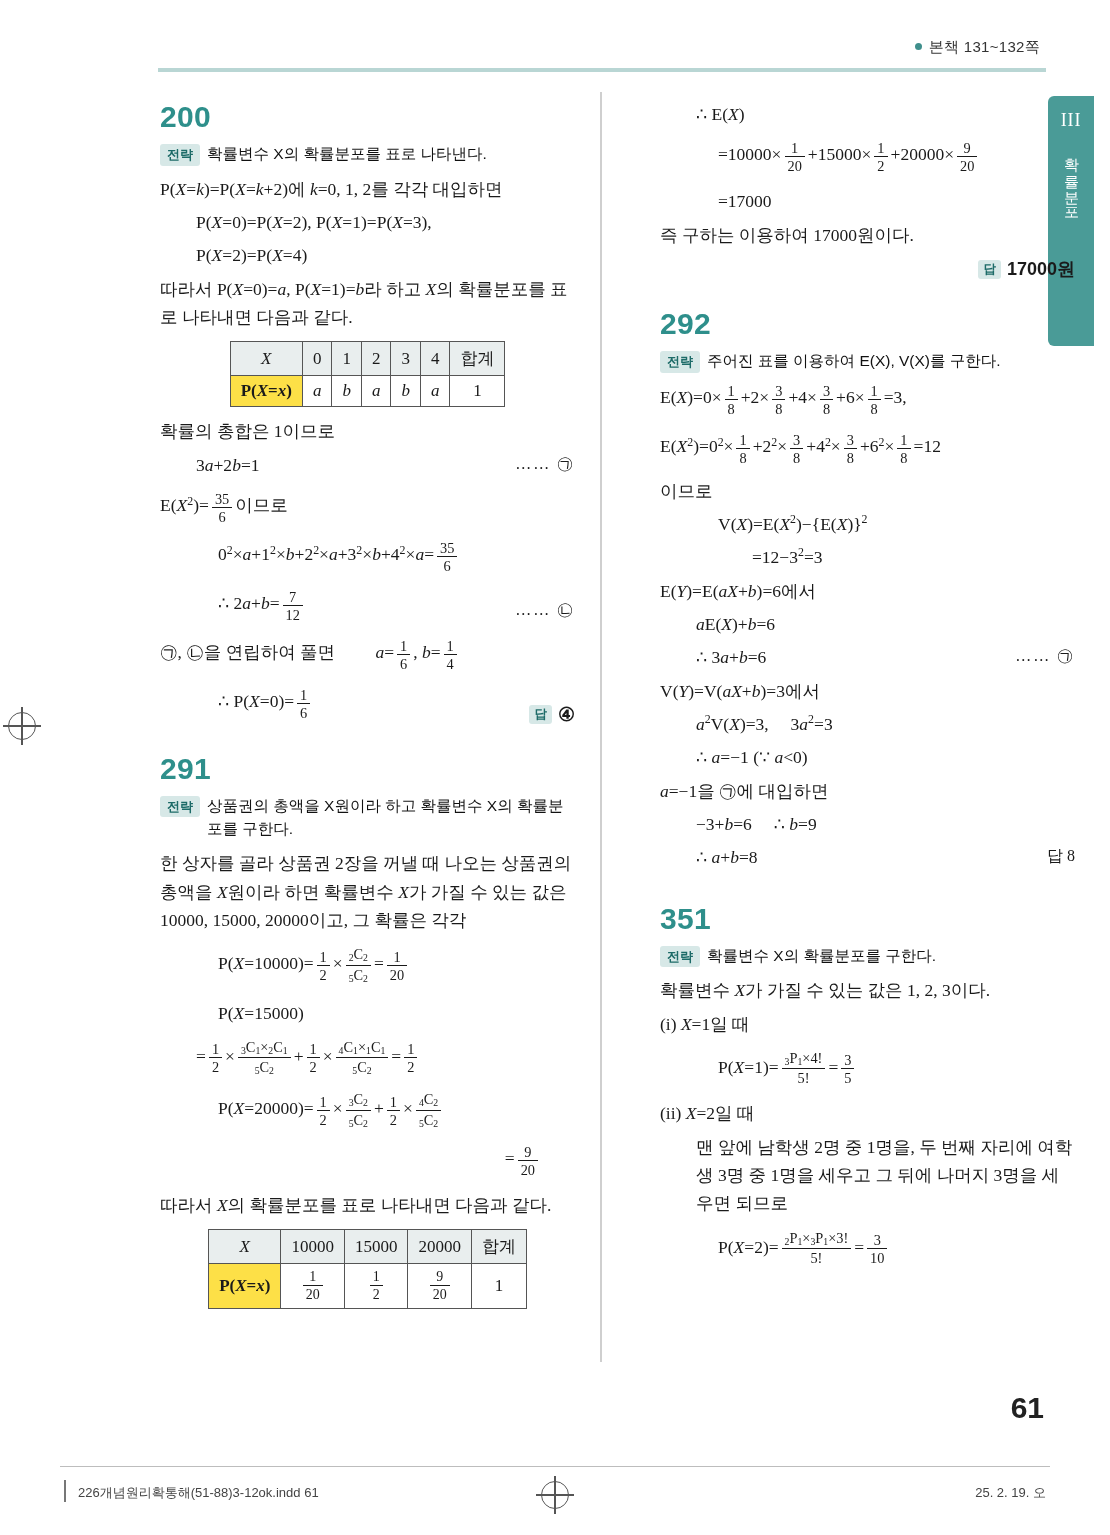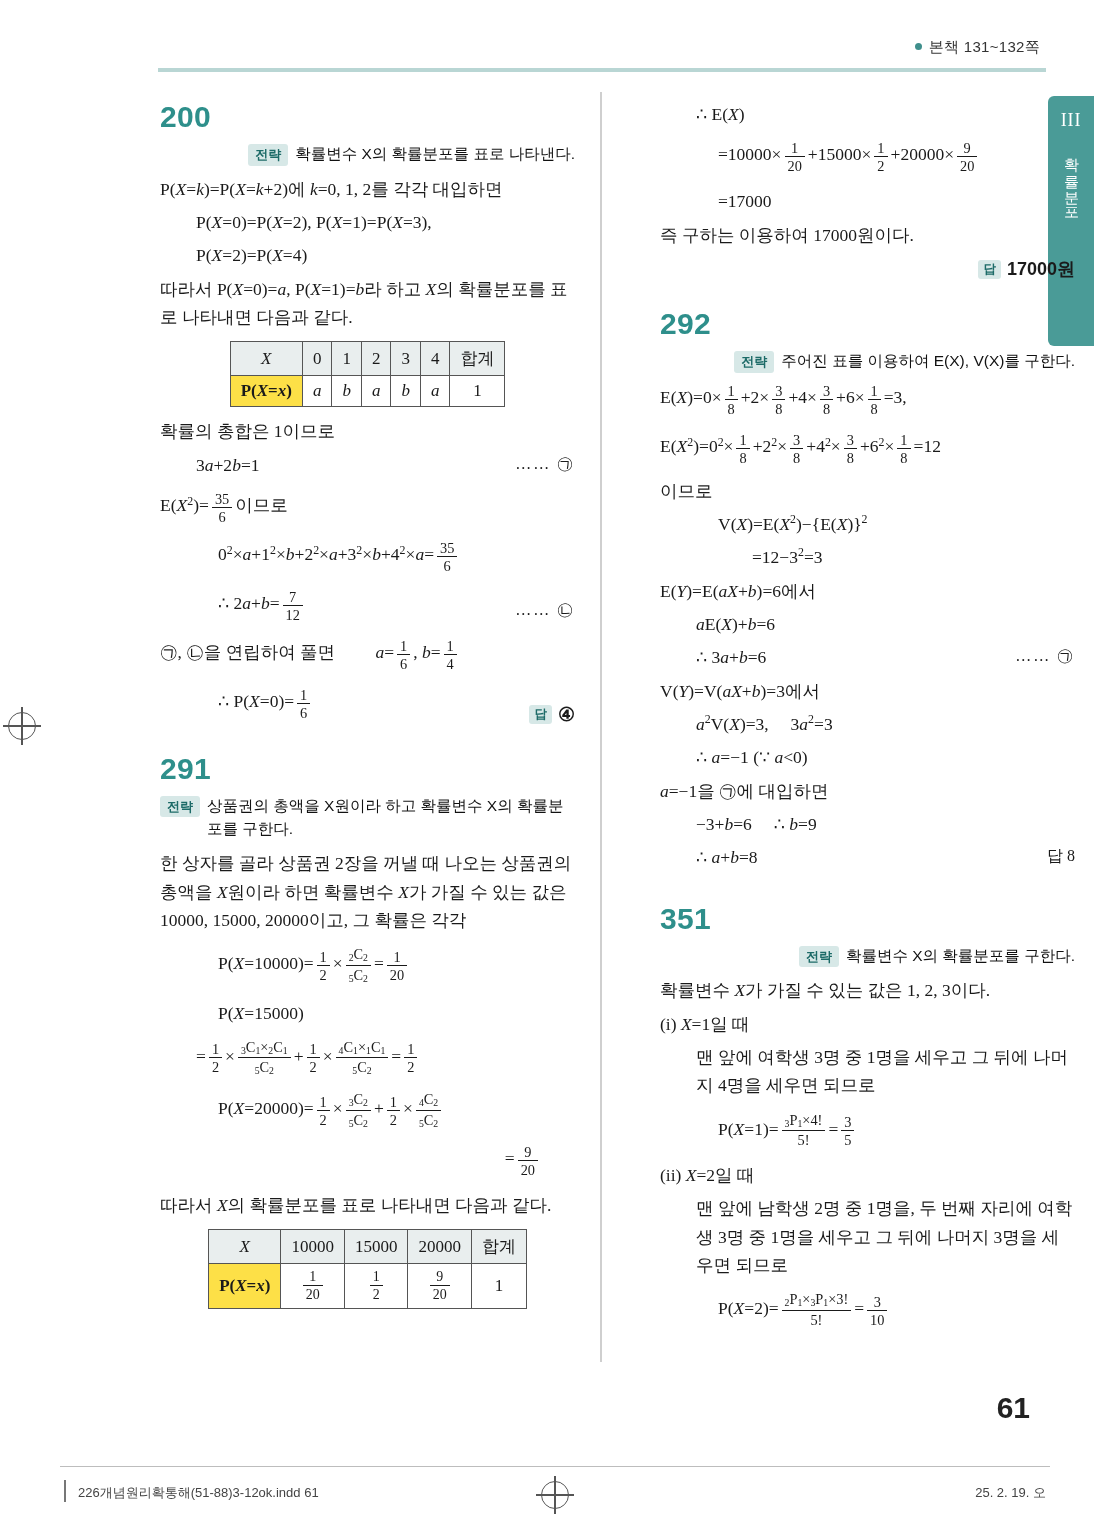--- a/index.html
+++ b/index.html
@@ -42,21 +42,21 @@
   .col-left{left:160px;}
   .col-right{left:660px;}
   .divider{position:absolute;top:92px;left:600px;width:2px;height:1270px;background:#cfcfcf;}
 
   .qnum{
     font-family:"Liberation Sans", sans-serif;
     font-size:30px;font-weight:bold;color:#2e8f8b;letter-spacing:.01em;
     margin:0 0 8px 0;
   }
   .strategy{
-    display:flex;align-items:flex-start;gap:7px;margin-bottom:9px;justify-content:flex-end;
+    display:flex;align-items:flex-start;gap:7px;margin-bottom:9px;
   }
   .strategy .badge{
     flex:none;background:#d7e8e7;color:#1d6b68;border-radius:3px;
     font-family:"Liberation Sans", sans-serif;font-size:13px;font-weight:bold;
     padding:2px 7px;line-height:1.35;margin-top:2px;
   }
   .strategy .stext{
     font-family:"Liberation Sans", sans-serif;font-size:15.5px;line-height:1.5;color:#111;
   }
   p.line{margin:0 0 5px 0;font-size:17.5px;line-height:1.62;}
@@ -91,21 +91,21 @@
     font-family:"Liberation Sans", sans-serif;font-size:12.5px;font-weight:bold;padding:1px 5px;
   }
   .answer .atext{font-family:"Liberation Sans", sans-serif;font-size:18px;font-weight:bold;}
   .answer .circled{font-size:19px;}
 
   .dots{letter-spacing:.12em;}
   .eqmark{float:right;font-size:16px;}
 
   
   .pagenum{
-    position:absolute;bottom:110px;right:80px;
+    position:absolute;bottom:110px;right:66px;
     font-family:"Liberation Sans", sans-serif;font-size:30px;font-weight:bold;color:#222;
   }
   .footline{position:absolute;bottom:68px;left:60px;right:60px;height:1px;background:#bdbdbd;}
   .footer-left{
     position:absolute;bottom:33px;left:64px;
     font-family:"Liberation Sans", sans-serif;font-size:13px;color:#444;
   }
   .footer-left .bar{display:inline-block;width:2px;height:22px;background:#777;vertical-align:-5px;margin-right:12px;}
   .footer-right{
     position:absolute;bottom:33px;right:64px;
@@ -344,23 +344,20 @@
         <span class="badge">전략</span>
         <span class="stext">확률변수 X의 확률분포를 구한다.</span>
       </div>
 
       <p class="line">
         확률변수 <i class="v">X</i>가 가질 수 있는 값은 1, 2, 3이다.
       </p>
       <p class="line">
         (i) <i class="v">X</i>=1일 때
       </p>
-      <p class="line ind1">
-        맨 앞에 여학생 3명 중 1명을 세우고 그 뒤에 나머지 4명을 세우면 되므로
-      </p>
       <p class="line ind2" style="margin-top:12px">
         P(<i class="v">X</i>=1)=<span class="frac"><span class="n"><span class="sub">3</span>P<span class="sub">1</span>×4!</span><span class="d">5!</span></span>=<span class="frac"><span class="n">3</span><span class="d">5</span></span>
       </p>
       <p class="line" style="margin-top:12px">
         (ii) <i class="v">X</i>=2일 때
       </p>
       <p class="line ind1">
         맨 앞에 남학생 2명 중 1명을, 두 번째 자리에 여학생 3명 중 1명을 세우고 그 뒤에 나머지 3명을 세우면 되므로
       </p>
       <p class="line ind2" style="margin-top:12px">

